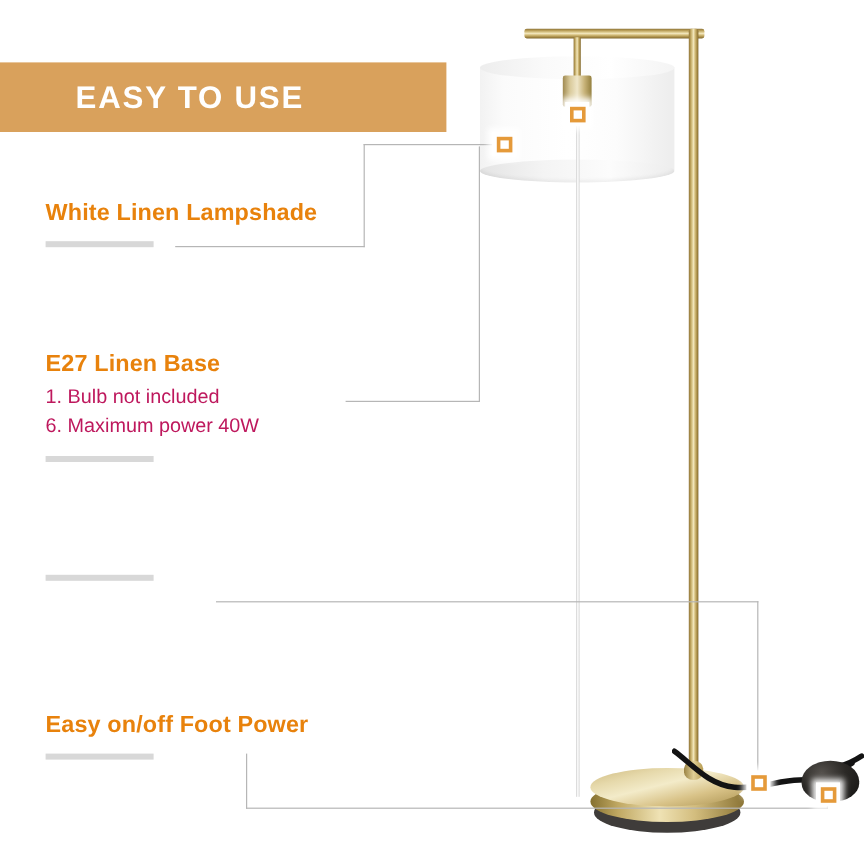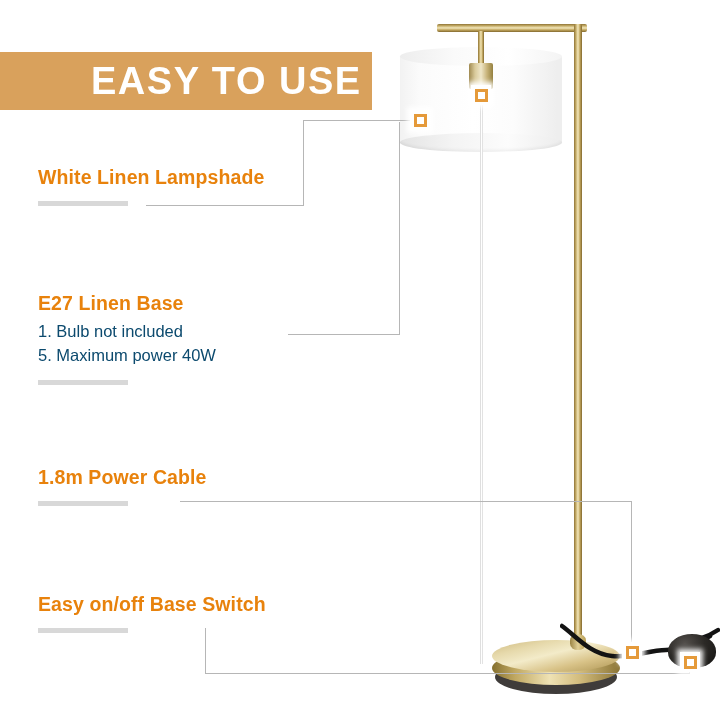--- a/index.html
+++ b/index.html
@@ -9,32 +9,32 @@
   }
   #stage{position:absolute;left:0;top:0;width:720px;height:720px;}
 
   
   .banner{
     position:absolute;left:0;top:52px;width:372px;height:58px;
     background:#d9a15c;
     display:flex;align-items:center;
   }
   .banner-text{
-    color:#ffffff;font-size:38px;font-weight:bold;letter-spacing:1.5px;
-    padding-left:91px;line-height:1;white-space:nowrap;
+    color:#ffffff;font-size:26px;font-weight:bold;letter-spacing:1.5px;
+    padding-left:63px;line-height:1;white-space:nowrap;
   }
 
   
   .feat{position:absolute;left:38px;}
   .feat-title{
     color:#e8820c;font-size:19.5px;font-weight:bold;white-space:nowrap;
     line-height:1.15;letter-spacing:.1px;
   }
   .feat-sub{
-    color:#0c4a6e;font-size:16.5px;line-height:1.42;white-space:nowrap;
+    color:#be185d;font-size:16.5px;line-height:1.42;white-space:nowrap;
     margin-top:6px;font-weight:normal;
   }
   .rule{
     width:90px;height:5px;background:#d8d8d8;margin-top:13px;
   }
 
   
   .ln{position:absolute;background:#b6b6b6;}
   .ln.h{height:1px;}
   .ln.v{width:1px;}
@@ -200,27 +200,26 @@
   </div>
 
   <div class="feat" style="top:166px;">
     <div class="feat-title" style="color: rgb(232, 130, 12);">White Linen Lampshade</div>
     <div class="rule" style="background: rgb(216, 216, 216);"></div>
   </div>
 
   <div class="feat" style="top:292px;">
     <div class="feat-title" style="color: rgb(232, 130, 12);">E27 Linen Base</div>
     <div class="feat-sub">1. Bulb not included</div>
-    <div class="feat-sub" style="margin-top:0;">5. Maximum power 40W</div>
+    <div class="feat-sub" style="margin-top:0;">6. Maximum power 40W</div>
     <div class="rule" style="background: rgb(216, 216, 216);"></div>
   </div>
 
   <div class="feat" style="top:466px;">
-    <div class="feat-title" style="color: rgb(232, 130, 12);">1.8m Power Cable</div>
     <div class="rule" style="background: rgb(216, 216, 216);"></div>
   </div>
 
   <div class="feat" style="top:593px;">
-    <div class="feat-title" style="color: rgb(232, 130, 12);">Easy on/off Base Switch</div>
+    <div class="feat-title" style="color: rgb(232, 130, 12);">Easy on/off Foot Power</div>
     <div class="rule" style="background: rgb(216, 216, 216);"></div>
   </div>
 
 </div>
 
 </body></html>

